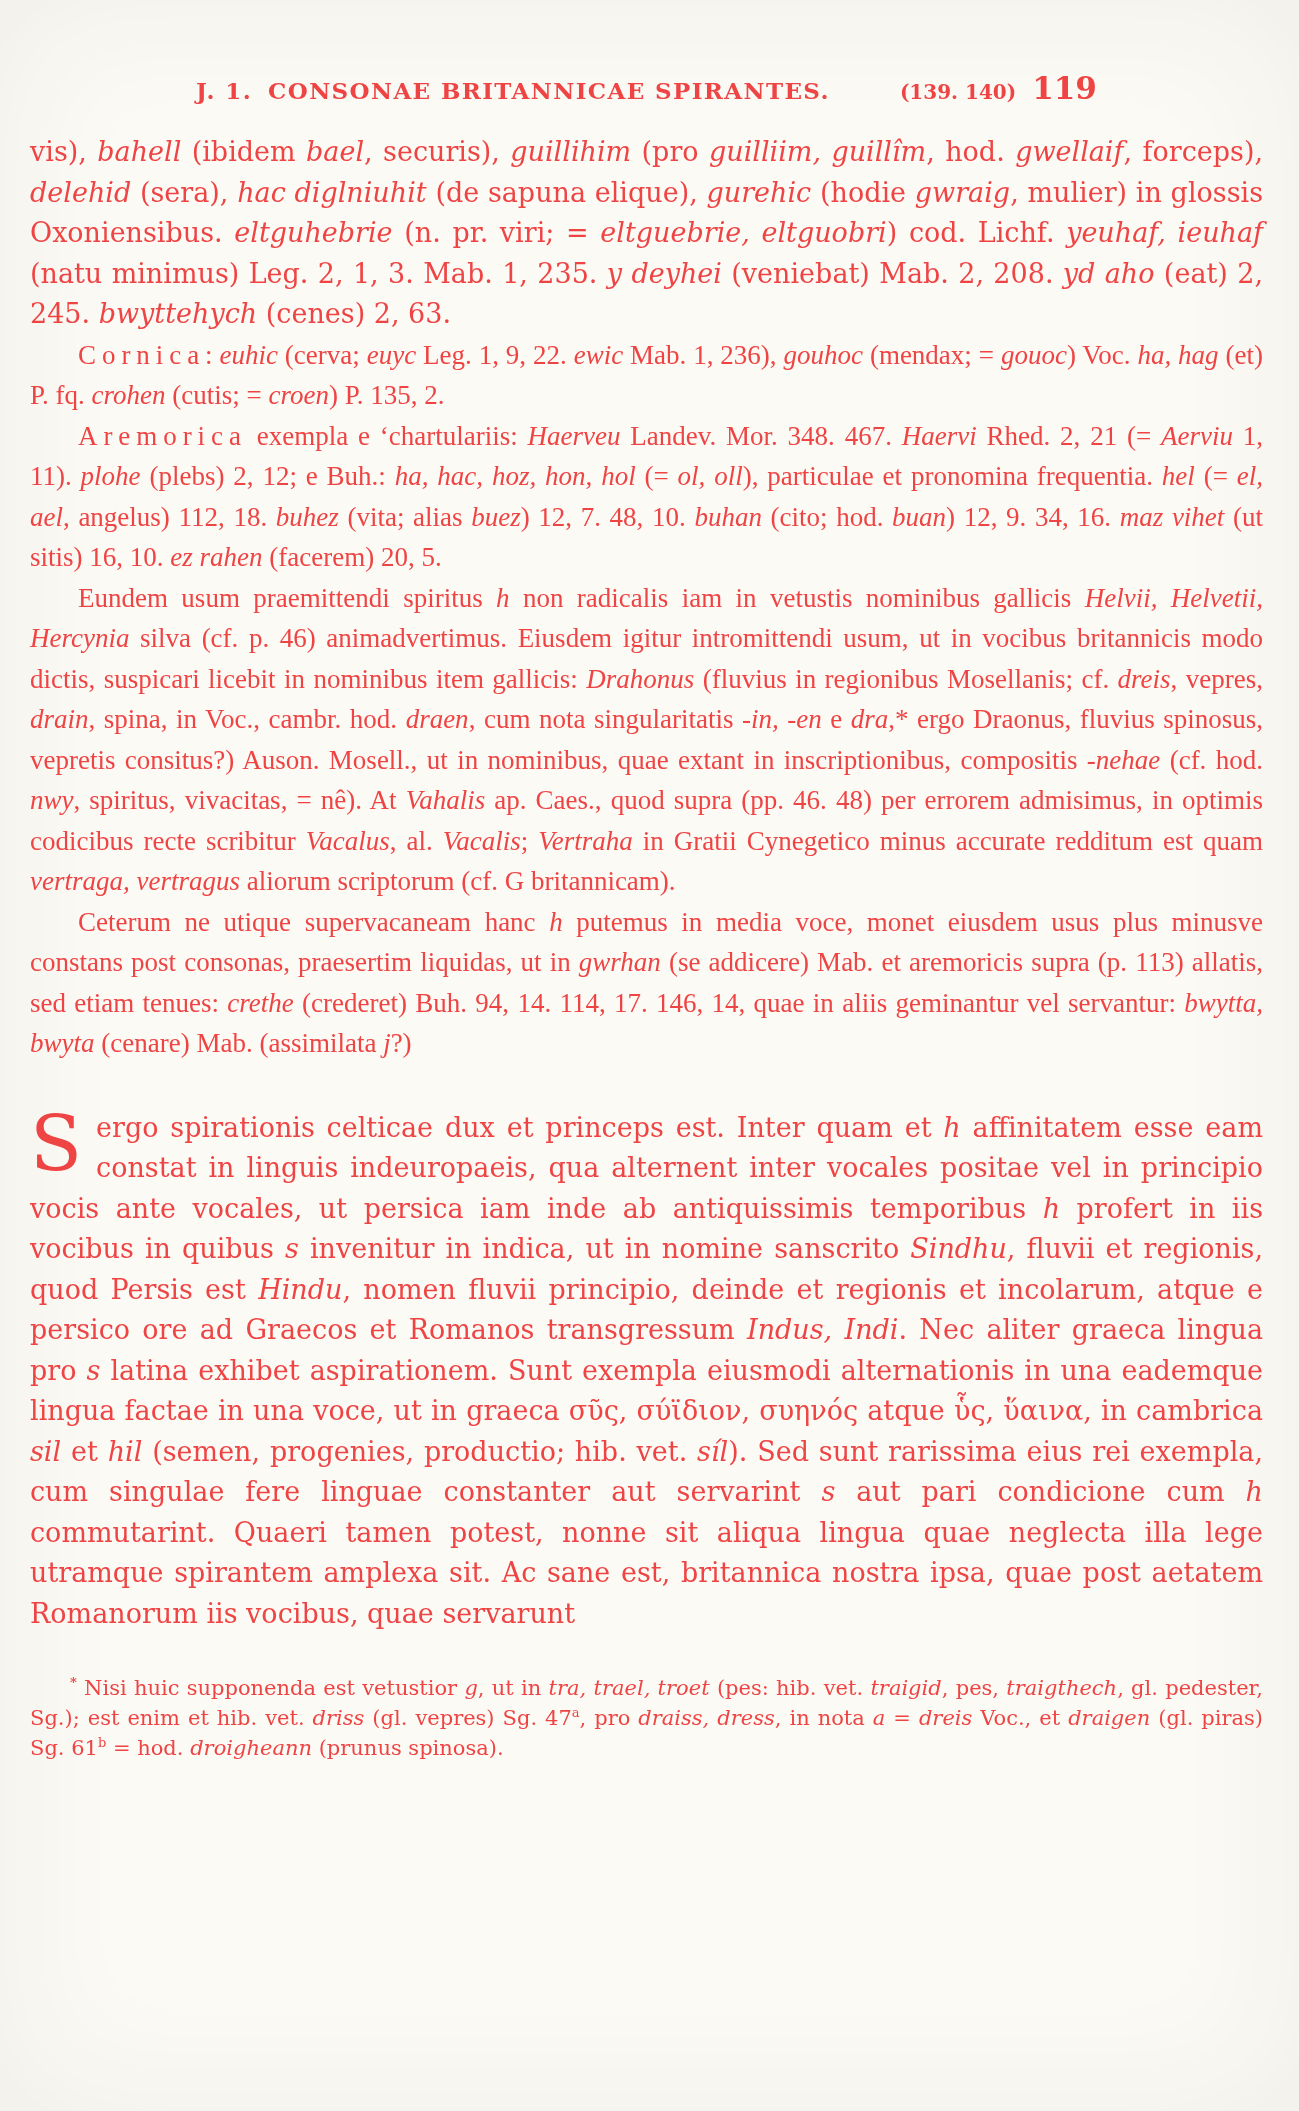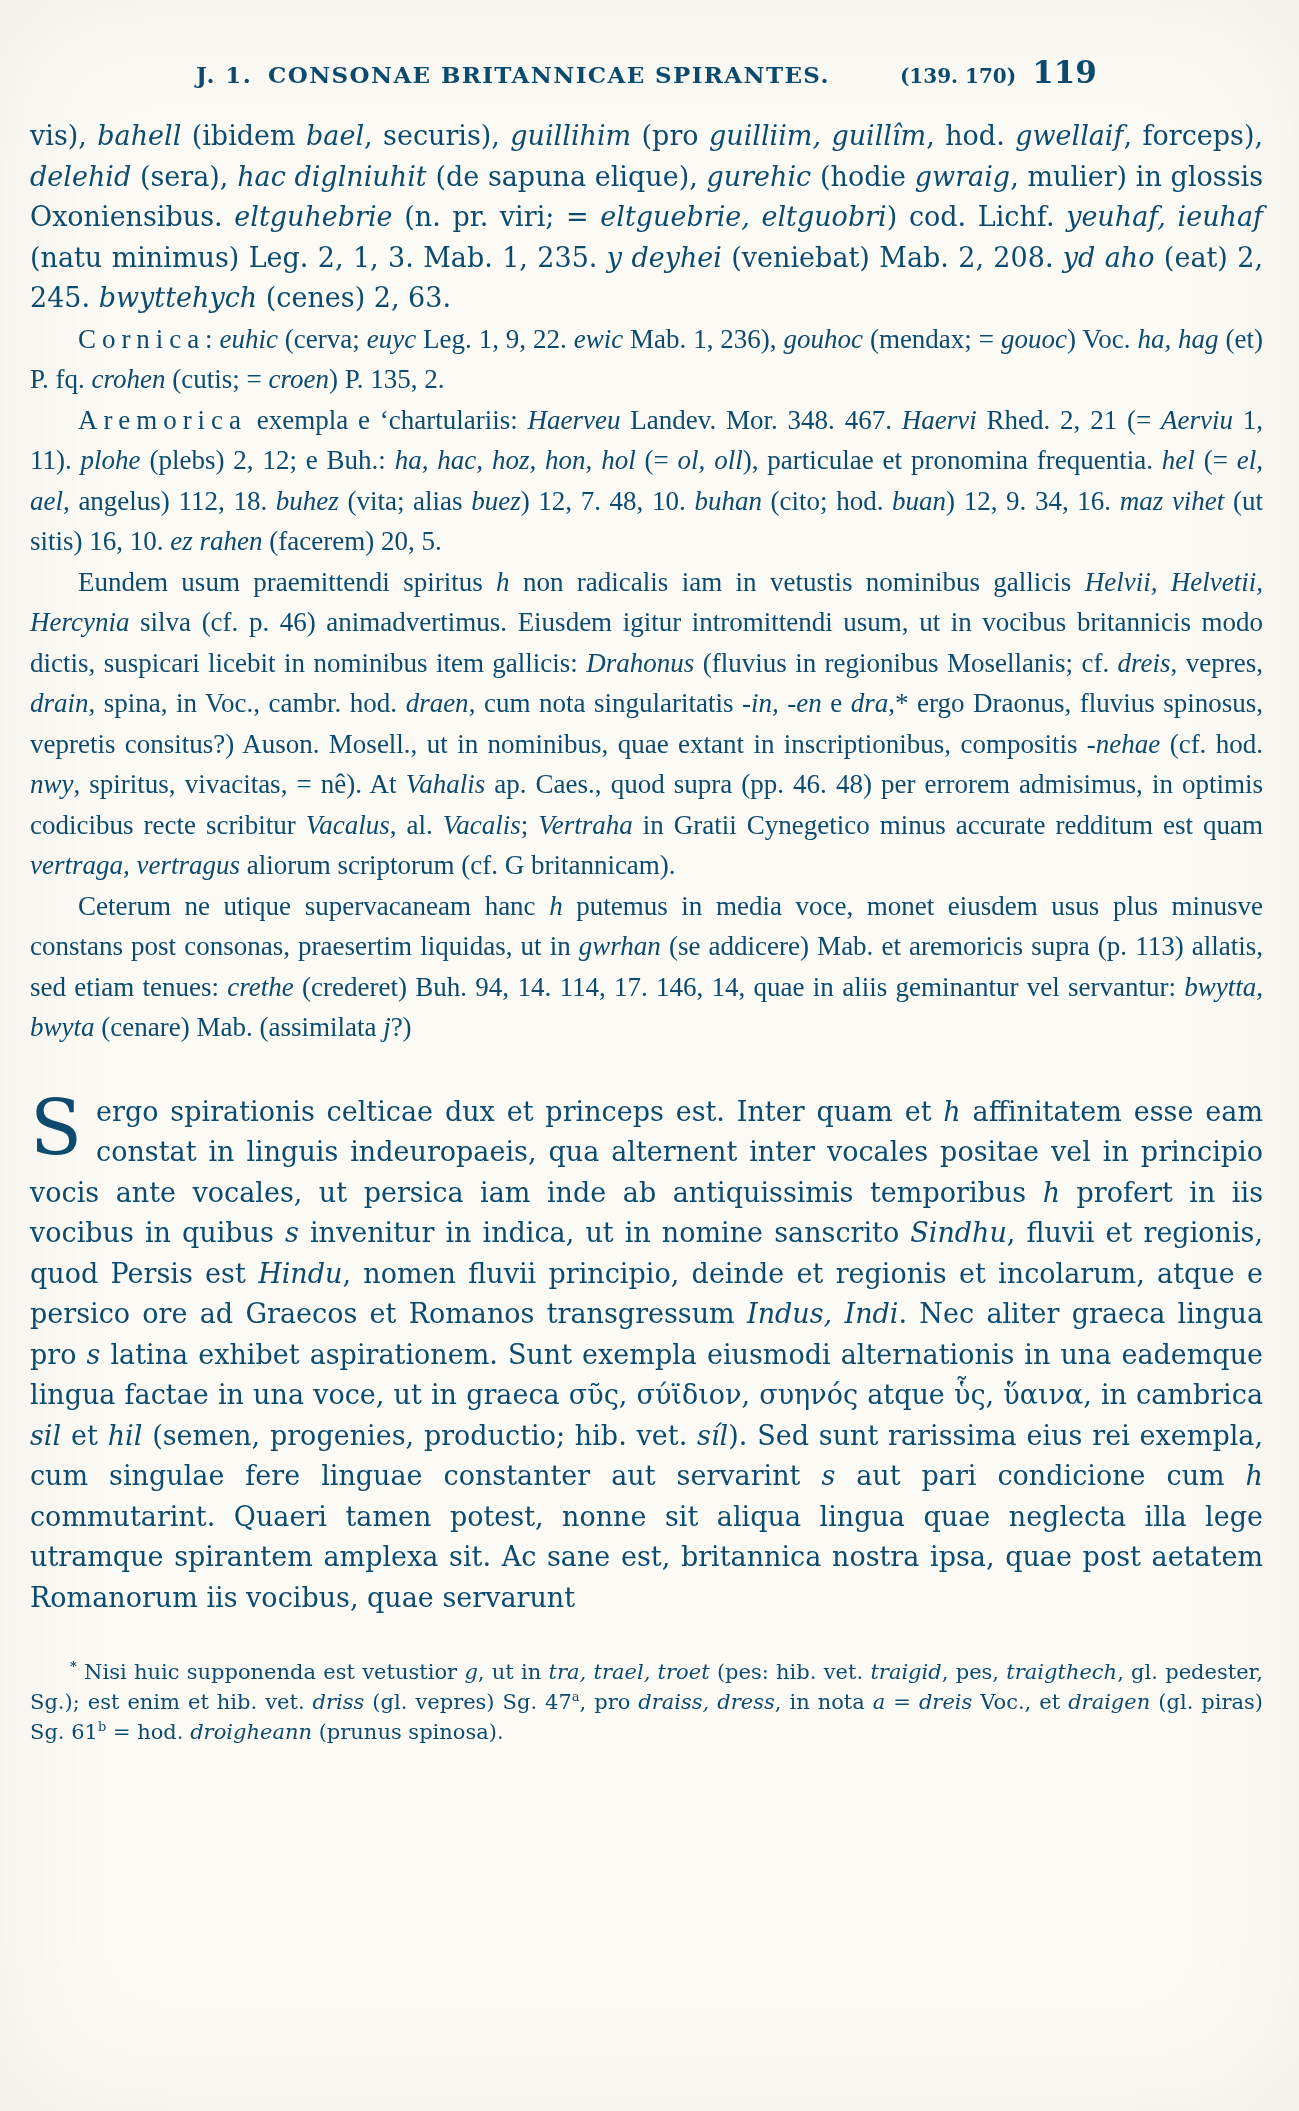--- a/index.html
+++ b/index.html
@@ -2,23 +2,23 @@
 <html><head>
 <meta charset="utf-8">
 <style>
   * { margin: 0; padding: 0; box-sizing: border-box; }
   html, body { background: #d8d5cd; }
   .page {
     width: 1299px;
     height: 2111px;
     margin: 0 auto;
     background: #fbfaf5;
-    color: #0c4a6e;
+    color: #ef4444;
     font-family: "DejaVu Serif", "Liberation Serif", serif;
-    padding: 6px 36px 30px 30px;
+    padding: 22px 36px 30px 30px;
     position: relative;
     overflow: hidden;
     box-shadow: inset 0 0 140px rgba(60,50,30,0.06);
   }
   .page-header {
     display: flex;
     justify-content: center;
     align-items: baseline;
     gap: 70px;
     margin-bottom: 26px;
@@ -54,21 +54,21 @@
 </head>
 <body>
 
 <div class="page">
 
   <header class="page-header">
     <div class="header-main">
       <span class="header-chapter">J. 1.</span><span class="header-title">CONSONAE BRITANNICAE SPIRANTES.</span>
     </div>
     <div class="header-right">
-      <span class="col-ref">(139. 170)</span>
+      <span class="col-ref">(139. 140)</span>
       <span class="page-num">119</span>
     </div>
   </header>
 
   <main class="body-text" id="body-text">
       <p class="para"><span>vis), </span><span class="st-i">bahell</span><span> (ibidem </span><span class="st-i">bael</span><span>, securis), </span><span class="st-i">guillihim</span><span> (pro </span><span class="st-i">guilliim, guillîm</span><span>, hod. </span><span class="st-i">gwellaif</span><span>, forceps), </span><span class="st-i">delehid</span><span> (sera), </span><span class="st-i">hac diglniuhit</span><span> (de sapuna elique), </span><span class="st-i">gurehic</span><span> (hodie </span><span class="st-i">gwraig</span><span>, mulier) in glossis Oxoniensibus. </span><span class="st-i">eltguhebrie</span><span> (n. pr. viri; = </span><span class="st-i">eltguebrie, eltguobri</span><span>) cod. Lichf. </span><span class="st-i">yeuhaf, ieuhaf</span><span> (natu minimus) Leg. 2, 1, 3. Mab. 1, 235. </span><span class="st-i">y deyhei</span><span> (veniebat) Mab. 2, 208. </span><span class="st-i">yd aho</span><span> (eat) 2, 245. </span><span class="st-i">bwyttehych</span><span> (cenes) 2, 63.</span></p>
       <p class="para indent"><span class="st-sp">Cornica</span><span>: </span><span class="st-i">euhic</span><span> (cerva; </span><span class="st-i">euyc</span><span> Leg. 1, 9, 22. </span><span class="st-i">ewic</span><span> Mab. 1, 236), </span><span class="st-i">gouhoc</span><span> (mendax; = </span><span class="st-i">gouoc</span><span>) Voc. </span><span class="st-i">ha, hag</span><span> (et) P. fq. </span><span class="st-i">crohen</span><span> (cutis; = </span><span class="st-i">croen</span><span>) P. 135, 2.</span></p>
       <p class="para indent"><span class="st-sp">Aremorica</span><span> exempla e ‘chartulariis: </span><span class="st-i">Haerveu</span><span> Landev. Mor. 348. 467. </span><span class="st-i">Haervi</span><span> Rhed. 2, 21 (= </span><span class="st-i">Aerviu</span><span> 1, 11). </span><span class="st-i">plohe</span><span> (plebs) 2, 12; e Buh.: </span><span class="st-i">ha, hac, hoz, hon, hol</span><span> (= </span><span class="st-i">ol, oll</span><span>), particulae et pronomina frequentia. </span><span class="st-i">hel</span><span> (= </span><span class="st-i">el, ael</span><span>, angelus) 112, 18. </span><span class="st-i">buhez</span><span> (vita; alias </span><span class="st-i">buez</span><span>) 12, 7. 48, 10. </span><span class="st-i">buhan</span><span> (cito; hod. </span><span class="st-i">buan</span><span>) 12, 9. 34, 16. </span><span class="st-i">maz vihet</span><span> (ut sitis) 16, 10. </span><span class="st-i">ez rahen</span><span> (facerem) 20, 5.</span></p>
       <p class="para indent"><span>Eundem usum praemittendi spiritus </span><span class="st-i">h</span><span> non radicalis iam in vetustis nominibus gallicis </span><span class="st-i">Helvii, Helvetii, Hercynia</span><span> silva (cf. p. 46) animadvertimus. Eiusdem igitur intromittendi usum, ut in vocibus britannicis modo dictis, suspicari licebit in nominibus item gallicis: </span><span class="st-i">Drahonus</span><span> (fluvius in regionibus Mosellanis; cf. </span><span class="st-i">dreis</span><span>, vepres, </span><span class="st-i">drain</span><span>, spina, in Voc., cambr. hod. </span><span class="st-i">draen</span><span>, cum nota singularitatis </span><span class="st-i">-in, -en</span><span> e </span><span class="st-i">dra</span><span>,* ergo Draonus, fluvius spinosus, vepretis consitus?) Auson. Mosell., ut in nominibus, quae extant in inscriptionibus, compositis </span><span class="st-i">-nehae</span><span> (cf. hod. </span><span class="st-i">nwy</span><span>, spiritus, vivacitas, = nê).  At </span><span class="st-i">Vahalis</span><span> ap. Caes., quod supra (pp. 46. 48) per errorem admisimus, in optimis codicibus recte scribitur </span><span class="st-i">Vacalus</span><span>, al. </span><span class="st-i">Vacalis</span><span>; </span><span class="st-i">Vertraha</span><span> in Gratii Cynegetico minus accurate redditum est quam </span><span class="st-i">vertraga, vertragus</span><span> aliorum scriptorum (cf. G britannicam).</span></p>
       <p class="para indent"><span>Ceterum ne utique supervacaneam hanc </span><span class="st-i">h</span><span> putemus in media voce, monet eiusdem usus plus minusve constans post consonas, praesertim liquidas, ut in </span><span class="st-i">gwrhan</span><span> (se addicere) Mab. et aremoricis supra (p. 113) allatis, sed etiam tenues: </span><span class="st-i">crethe</span><span> (crederet) Buh. 94, 14. 114, 17. 146, 14, quae in aliis geminantur vel servantur: </span><span class="st-i">bwytta, bwyta</span><span> (cenare) Mab. (assimilata </span><span class="st-i">j</span><span>?)</span></p>

